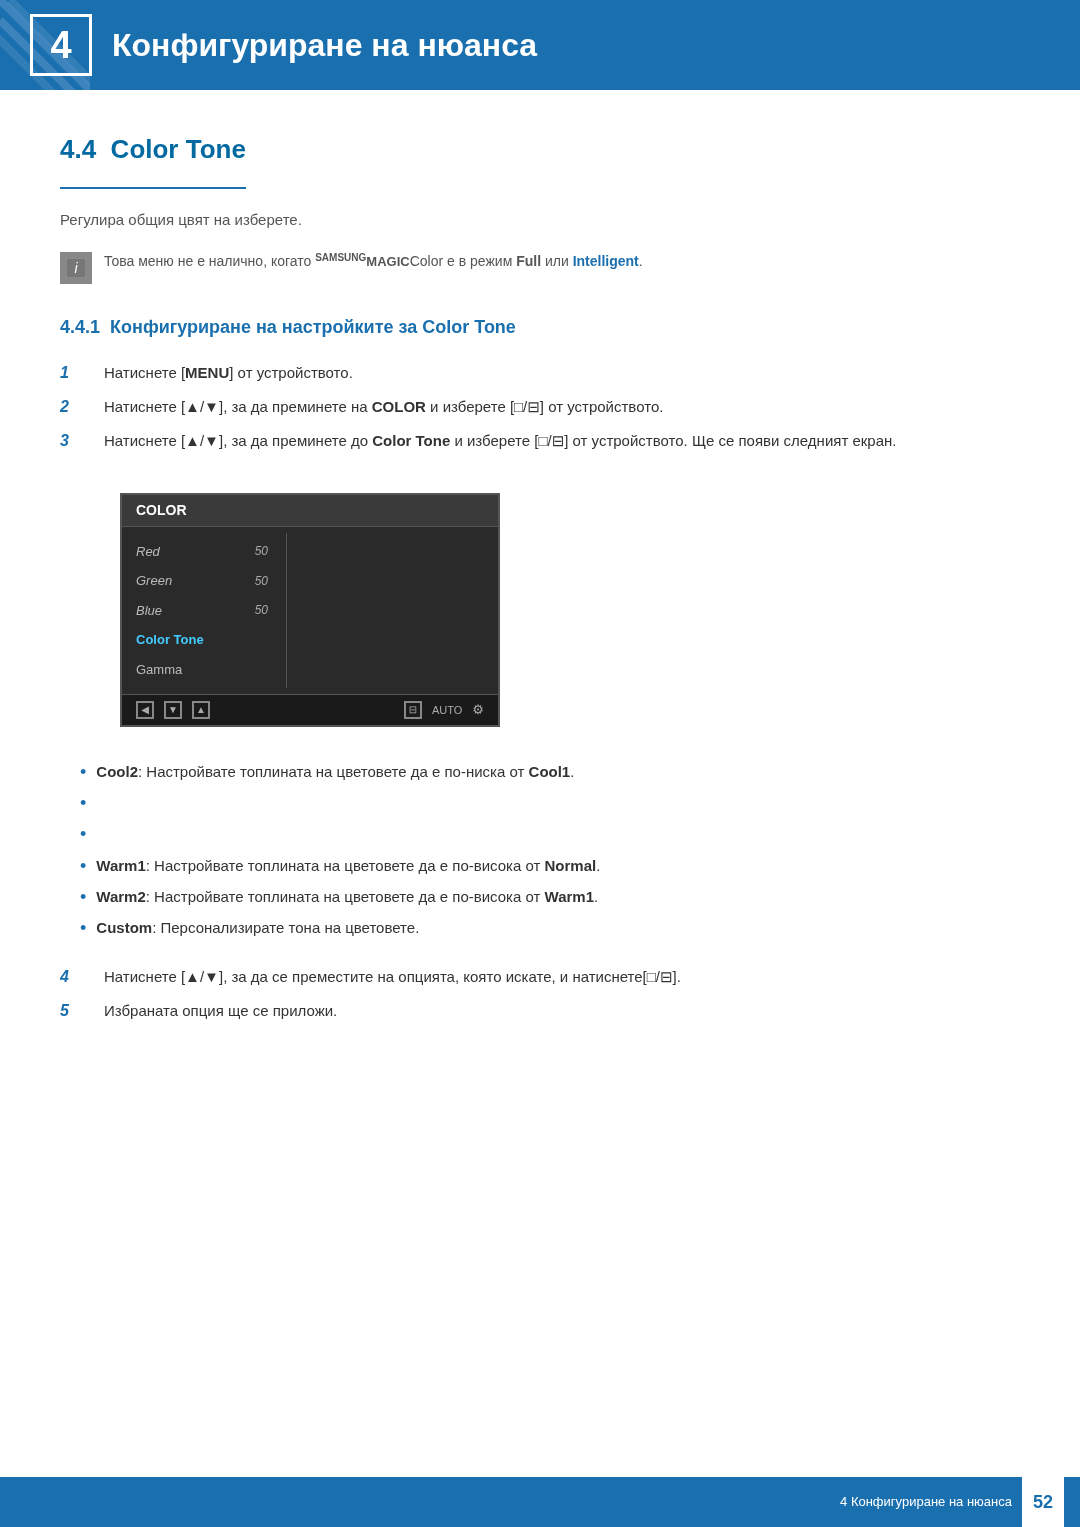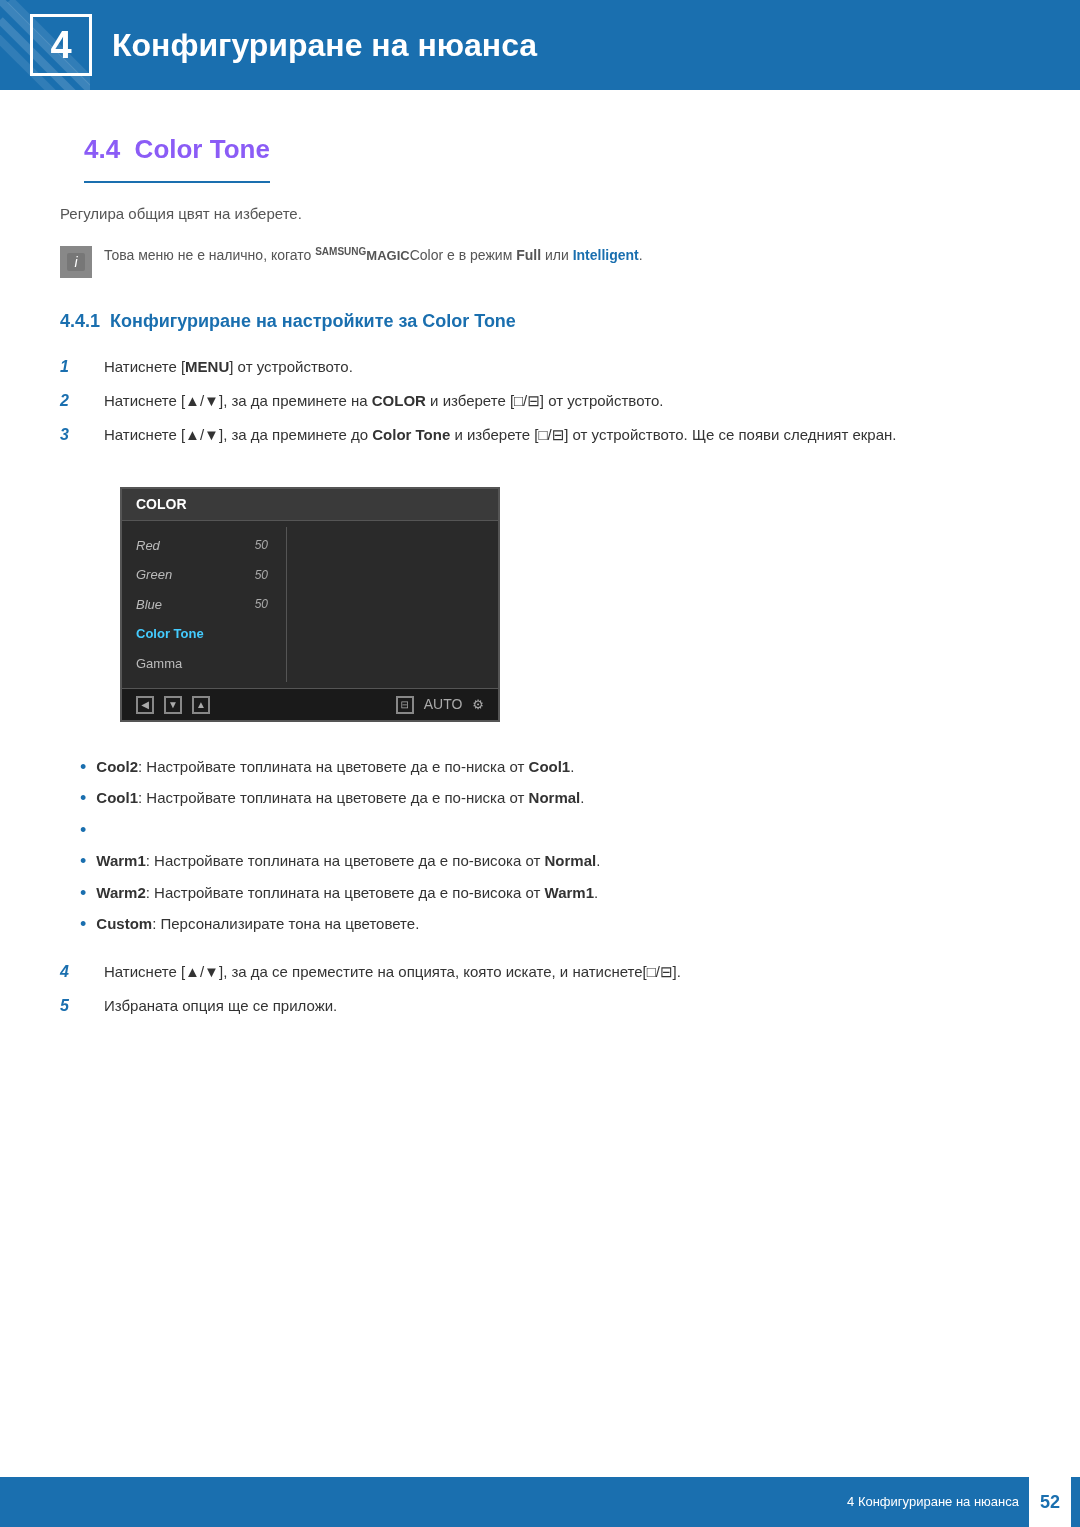--- a/index.html
+++ b/index.html
@@ -45,28 +45,27 @@
       font-weight: bold;
     }
 
     
     .content {
       padding: 40px 60px 80px 60px;
     }
 
     
     .section-heading {
-      color: #8b5cf6;
+      color: #0369a1;
       font-size: 26px;
       font-weight: bold;
       margin-bottom: 20px;
-      padding-bottom: 12px;
+      padding-bottom: 18px;
       border-bottom: 2px solid #1a6faf;
       display: inline-block;
-      margin-left: 24px;
     }
 
     .section-intro {
       color: #555;
       margin-bottom: 18px;
       font-size: 15px;
     }
 
     
     .note-box {
@@ -266,21 +265,21 @@
       height: 18px;
       border: 2px solid #888;
       display: inline-flex;
       align-items: center;
       justify-content: center;
       font-size: 10px;
       color: #aaa;
     }
 
     .btn-auto {
-      font-size: 14px;
+      font-size: 11px;
       color: #aaa;
       margin-left: auto;
     }
 
     .btn-gear {
       font-size: 13px;
       color: #aaa;
     }
 
     
@@ -316,21 +315,21 @@
     .page-footer {
       position: absolute;
       bottom: 0;
       left: 0;
       right: 0;
       height: 50px;
       background: #1a6faf;
       display: flex;
       align-items: center;
       justify-content: flex-end;
-      padding: 0 9px;
+      padding: 0 16px;
       gap: 0;
     }
 
     .footer-text {
       color: #fff;
       font-size: 13px;
       margin-right: 10px;
     }
 
     .footer-num {
@@ -477,21 +476,20 @@
   </div>
 
   
   <div class="bullet-list">
     <div class="bullet-item">
       <span class="bullet-dot">•</span>
       <span class="bullet-text"><strong>Cool2</strong>: Настройвате топлината на цветовете да е по-ниска от <strong>Cool1</strong>.</span>
     </div>
     <div class="bullet-item">
       <span class="bullet-dot">•</span>
-      <span class="bullet-text"><strong>Cool1</strong>: Настройвате топлината на цветовете да е по-ниска от <strong>Normal</strong>.</span>
     </div>
     <div class="bullet-item">
       <span class="bullet-dot">•</span>
     </div>
     <div class="bullet-item">
       <span class="bullet-dot">•</span>
       <span class="bullet-text"><strong>Warm1</strong>: Настройвате топлината на цветовете да е по-висока от <strong>Normal</strong>.</span>
     </div>
     <div class="bullet-item">
       <span class="bullet-dot">•</span>

